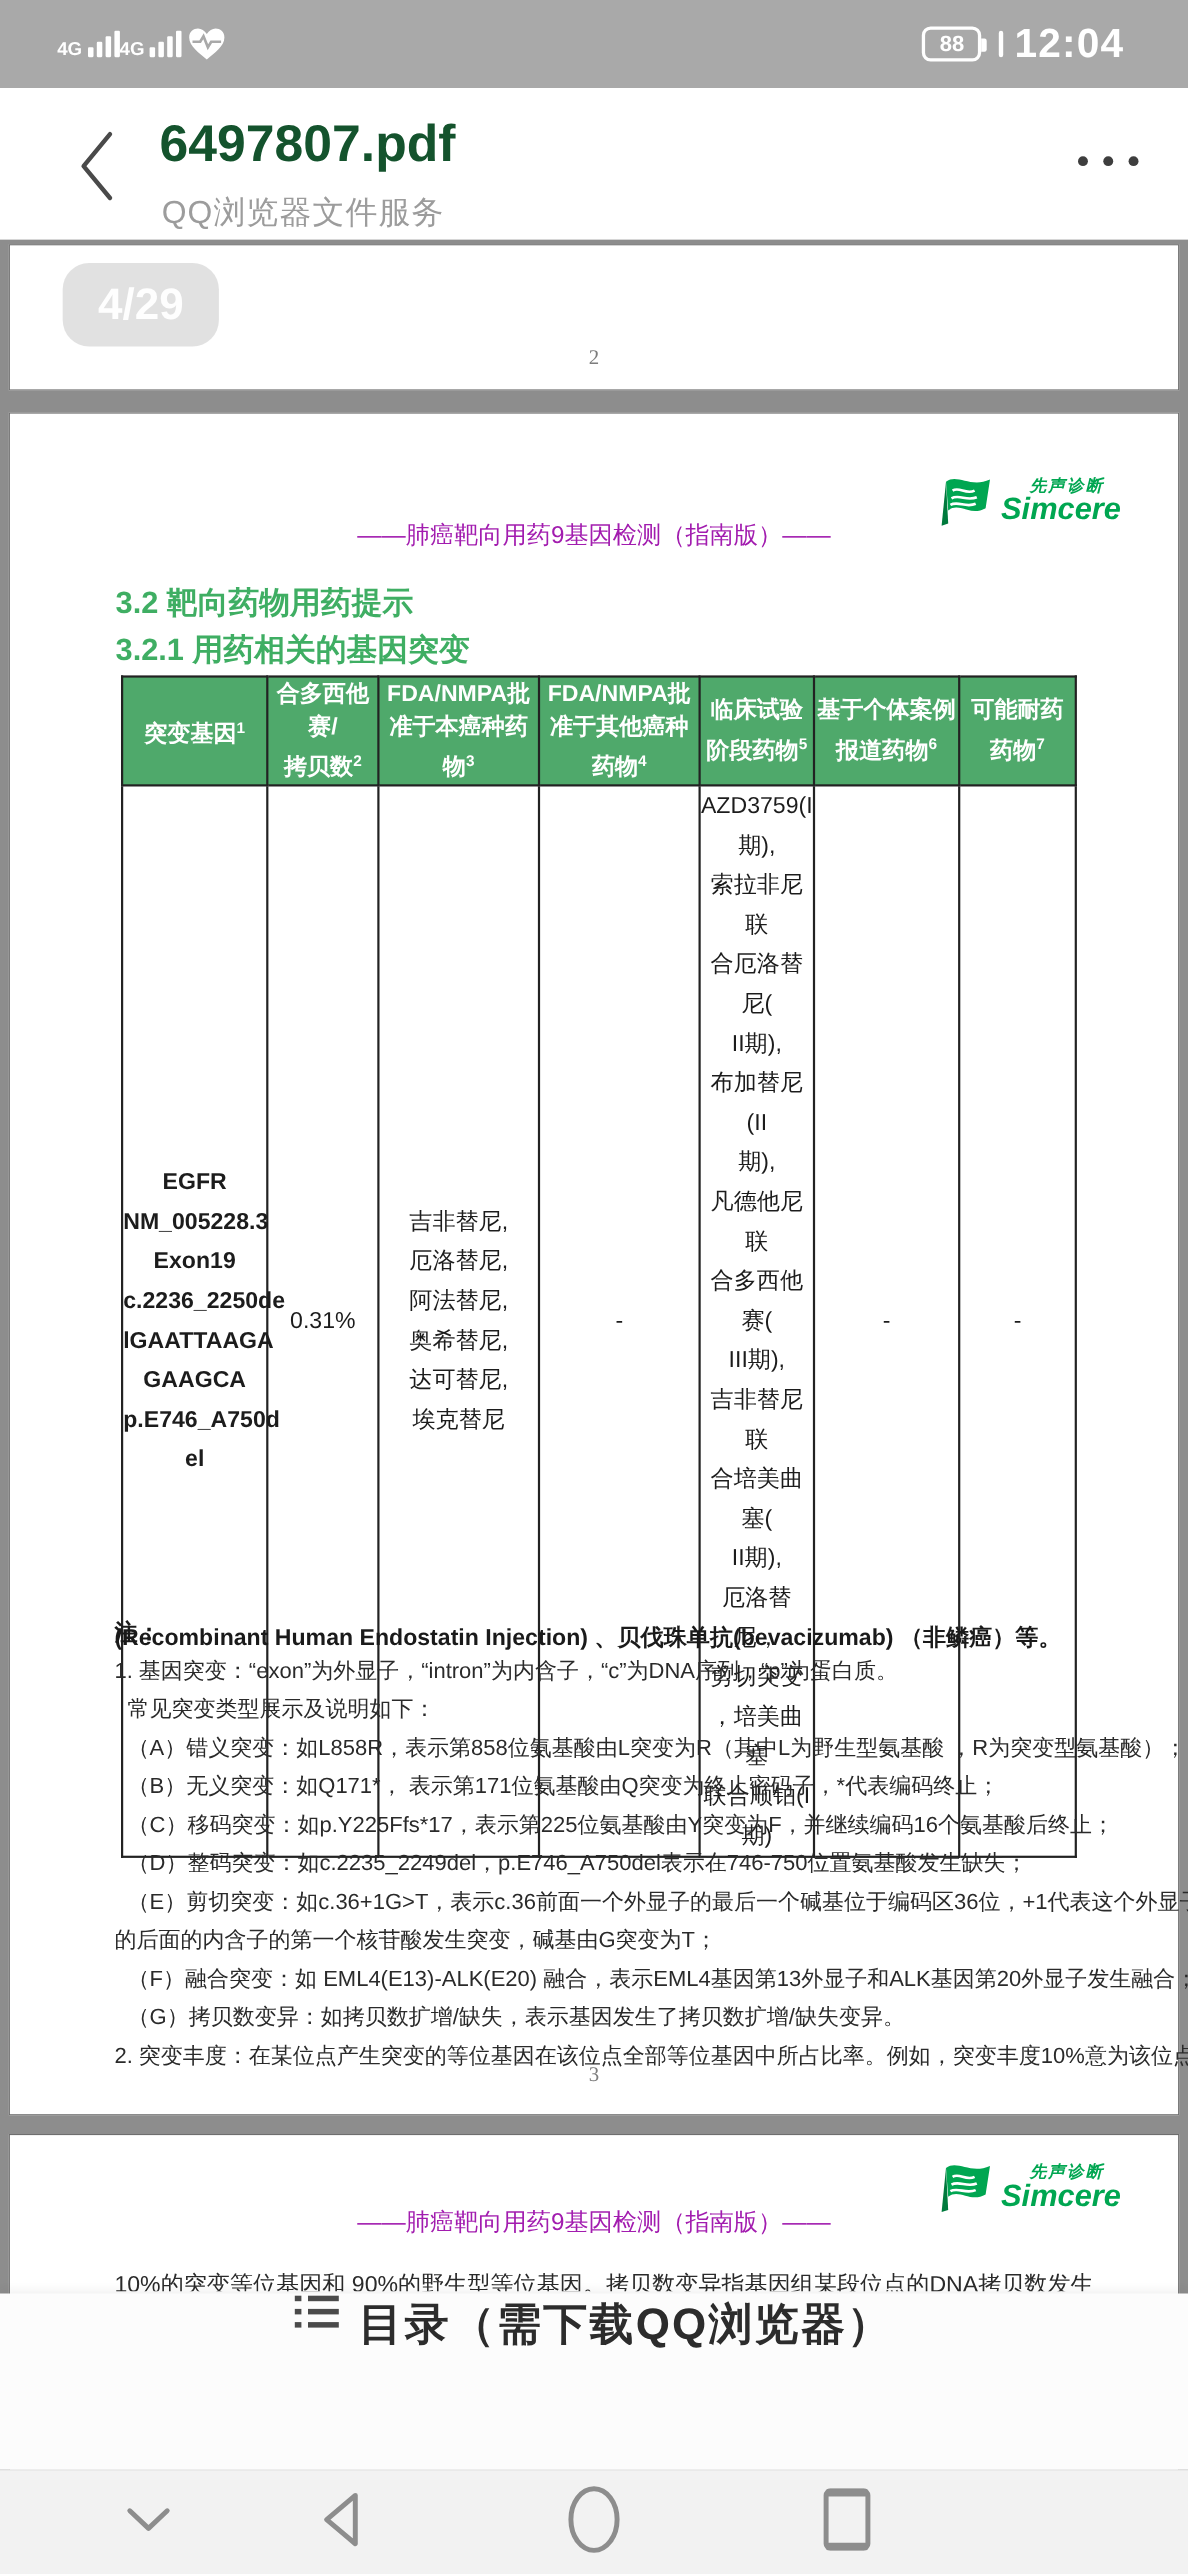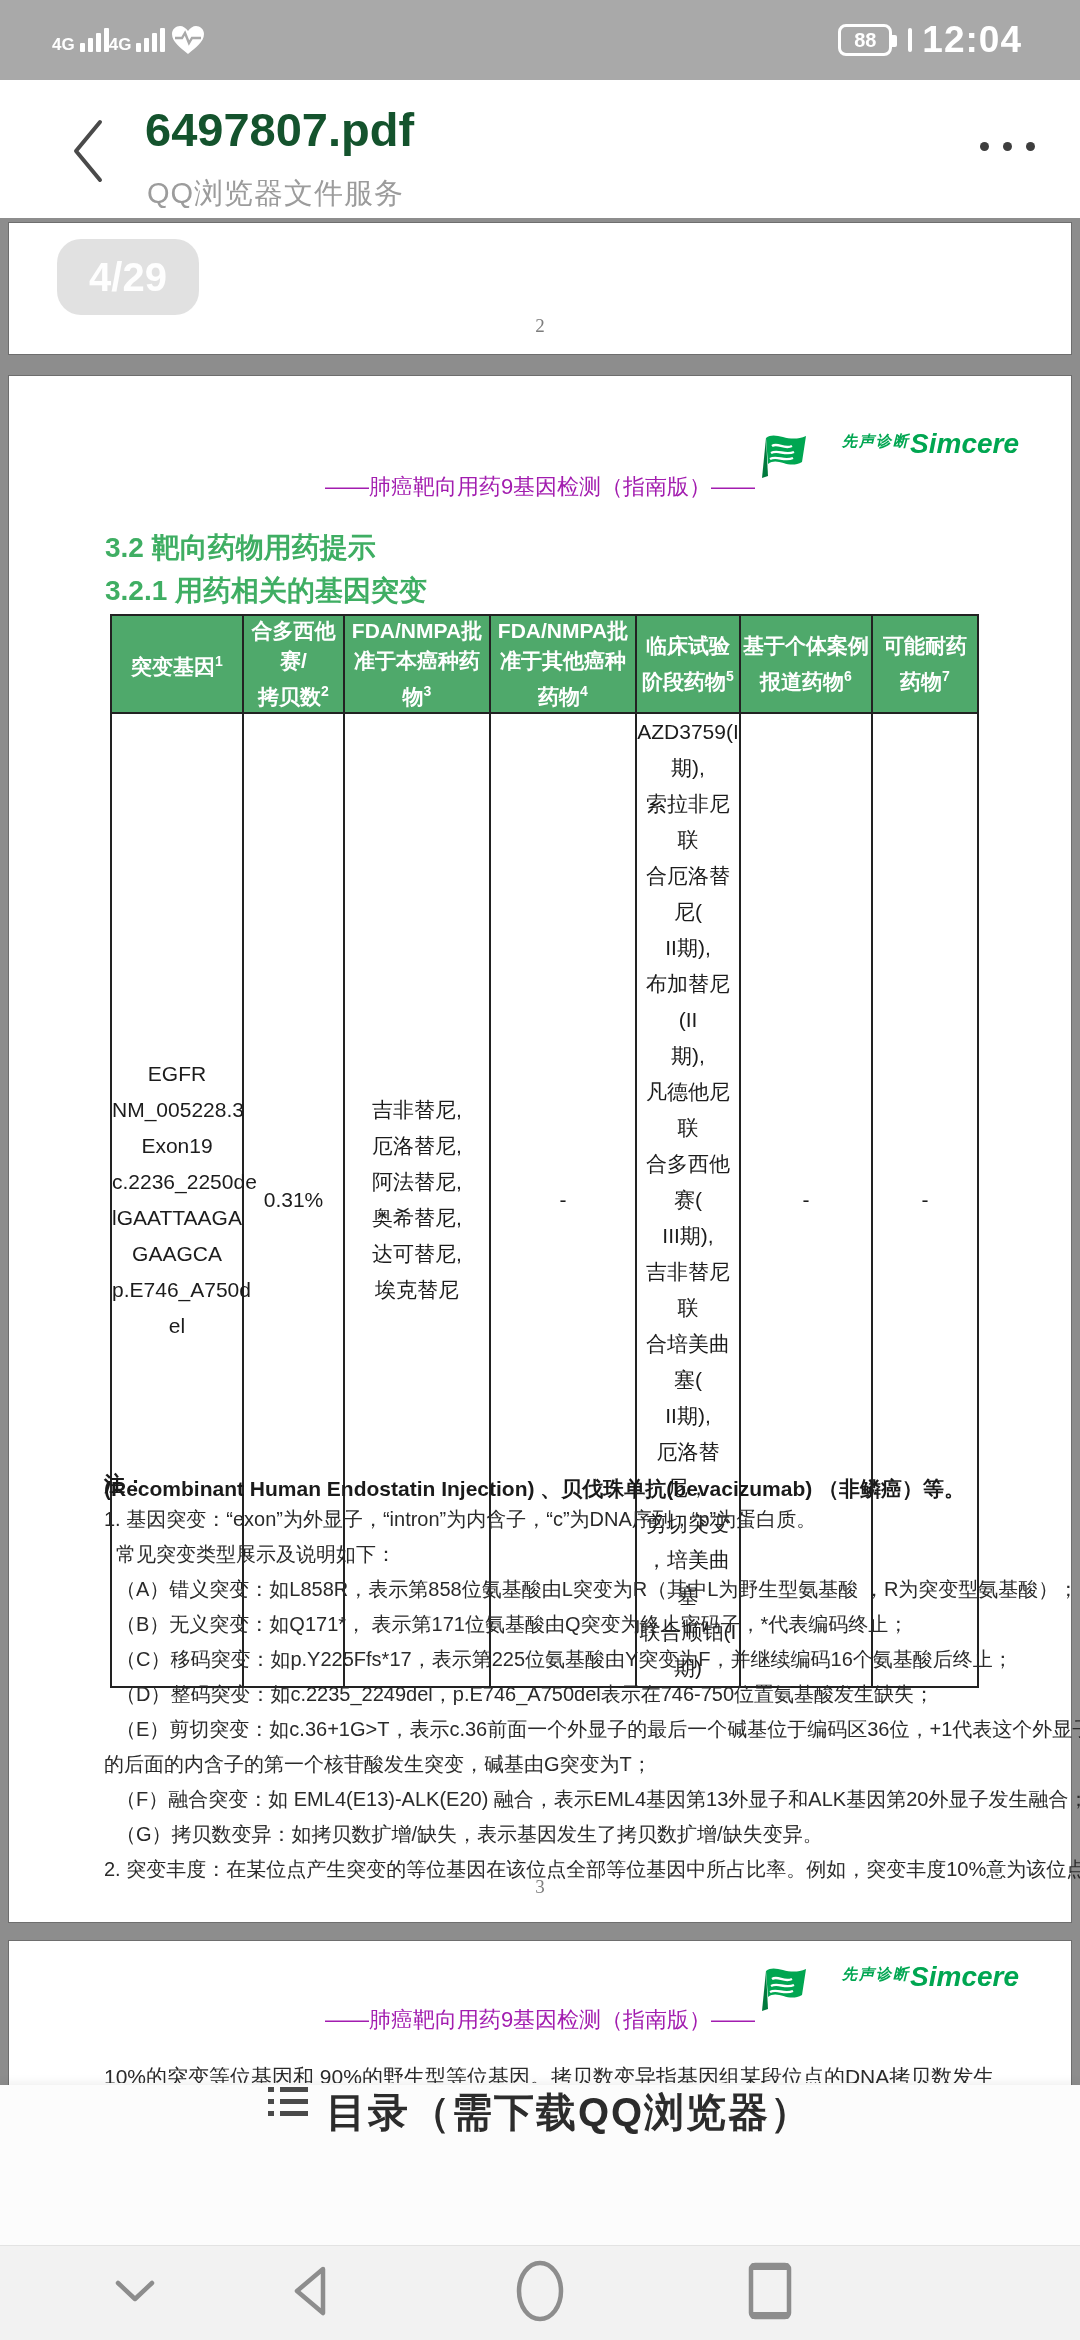--- a/index.html
+++ b/index.html
@@ -43,37 +43,37 @@
   .page-next{top:1722px;height:400px;}
   .toast{position:absolute;left:48px;top:16px;width:142px;height:76px;border-radius:24px;
     background:rgba(195,195,195,.5);color:rgba(255,255,255,.95);font-size:40px;font-weight:bold;
     display:flex;align-items:center;justify-content:center;}
   .pagenum{position:absolute;left:0;width:100%;text-align:center;
     font-family:"Liberation Serif","DejaVu Serif",serif;font-size:19px;color:#7d7d7d;}
   .pn-2{top:92px;}
   .pn-3{top:1500px;}
   
   .logo{position:absolute;right:52px;display:flex;align-items:flex-start;}
-  .logo .lg-txt{margin-left:4px;display:flex;flex-direction:row;align-items:flex-start;}
+  .logo .lg-txt{margin-left:4px;display:flex;flex-direction:column;align-items:flex-start;}
   .lg-cn{font-size:15px;font-weight:bold;color:#00a651;font-style:italic;letter-spacing:2px;margin-left:26px;}
   .lg-en{font-size:28px;font-weight:bold;color:#00a651;font-style:italic;letter-spacing:0;line-height:24px;}
   .logo-cur{top:56px;}
   .logo-next{top:24px;}
   .doc-header{position:absolute;left:0;width:100%;text-align:center;font-size:22px;color:#a21caf;}
   .dh-cur{top:96px;}
   .dh-next{top:64px;}
   .sec-title{position:absolute;left:96px;font-size:28px;font-weight:bold;color:#3fae63;}
   .st-1{top:153px;}
   .st-2{top:196px;}
   
   .gene-table{position:absolute;left:101px;top:238px;border-collapse:collapse;table-layout:fixed;width:867px;}
   .gene-table th,.gene-table td{border:2px solid #222;padding:0;text-align:center;vertical-align:middle;}
   .gene-table th{background:#4fa96b;color:#fff;font-size:21px;font-weight:bold;height:97px;line-height:30px;}
   .gene-table td{height:645px;font-size:21px;color:#1c1c1c;line-height:36px;}
-  .gene-table td.bold{font-weight:normal;border-radius:18px;}
+  .gene-table td.bold{font-weight:bold;border-radius:18px;}
   .gene-table sup{font-size:14px;}
   
   .para{position:absolute;left:95px;top:1000px;width:900px;font-size:21px;font-weight:bold;
     color:#1a1a1a;line-height:45px;white-space:pre;}
   .notes-label{position:absolute;left:95px;top:1094px;font-size:21px;font-weight:bold;color:#1a1a1a;}
   .notes{position:absolute;left:0;top:1126px;width:100%;}
   .note-line{font-size:20px;color:#2a2a2a;line-height:35px;white-space:pre;padding-left:95px;}
   .note-line.ind{padding-left:107px;}
   .clipped-line{position:absolute;left:95px;top:122px;width:890px;height:20px;overflow:hidden;
     font-size:21px;color:#2a2a2a;white-space:pre;}

